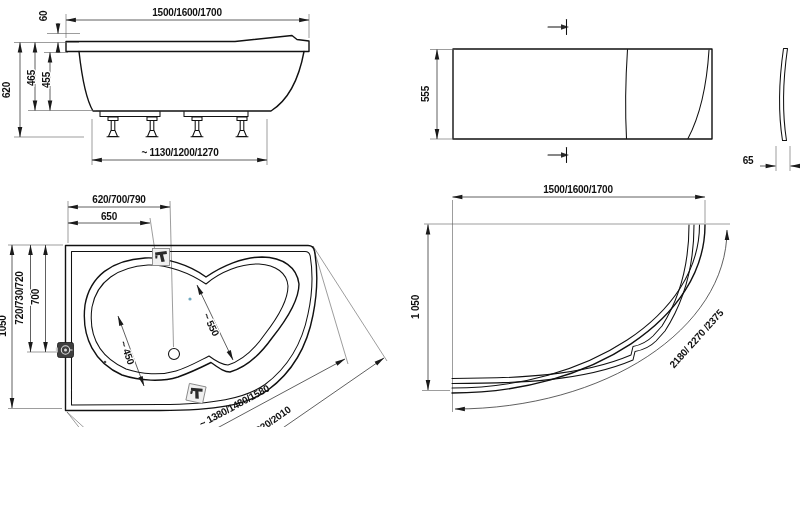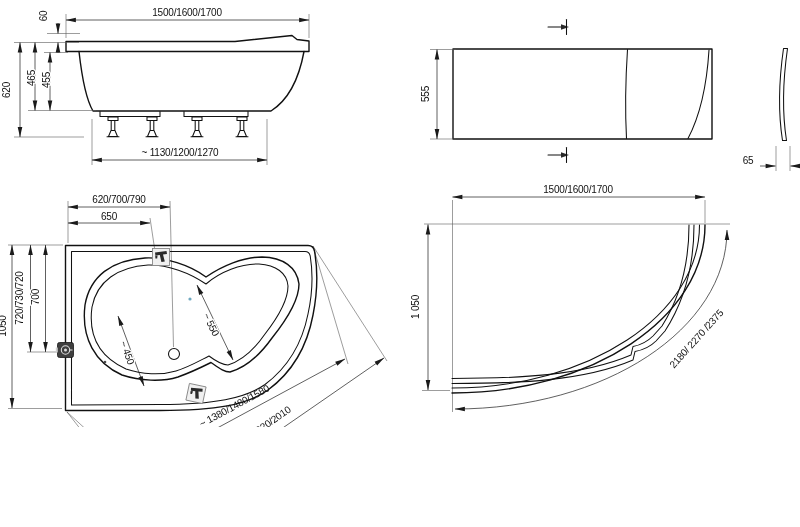--- a/index.html
+++ b/index.html
@@ -1,16 +1,16 @@
 <!DOCTYPE html>
 <html><head>
 <meta charset="utf-8">
 <style>
   html,body{margin:0;padding:0;background:#ffffff;}
-  .stage{width:800px;height:427px;background:#ffffff;position:relative;font-family:"Liberation Sans",sans-serif;}
+  .stage{width:800px;height:427px;background:#ffffff;position:relative;font-family:"Liberation Sans",sans-serif;font-weight:bold;}
   svg{display:block;}
   .main{stroke:#111111;stroke-width:1.4;fill:none;stroke-linejoin:round;stroke-linecap:round;}
   .main2{stroke:#111111;stroke-width:1.05;fill:none;stroke-linejoin:round;stroke-linecap:round;}
   .dim{stroke:#2b2b2b;stroke-width:0.75;fill:none;}
   .ext{stroke:#5a5a5a;stroke-width:0.6;fill:none;}
   .lbl{font-family:"Liberation Sans",sans-serif;font-size:10px;fill:#111111;letter-spacing:-0.2px;
        paint-order:stroke;stroke:#ffffff;stroke-width:2.5px;text-anchor:middle;}
   .glyph{fill:#2a2a2a;stroke:none;}
 </style>
 </head>

